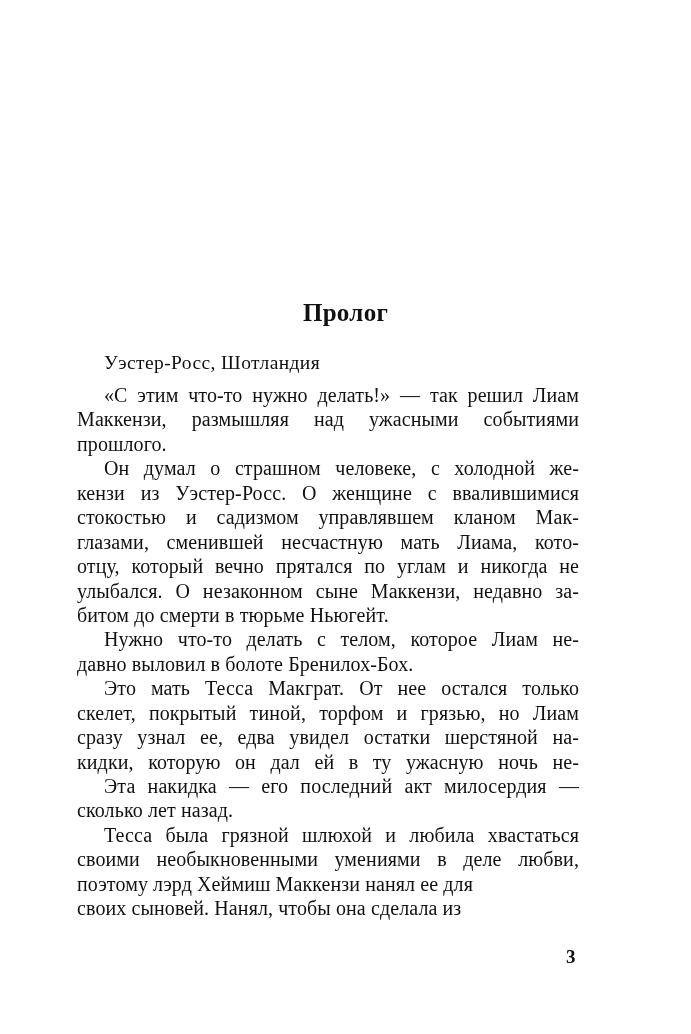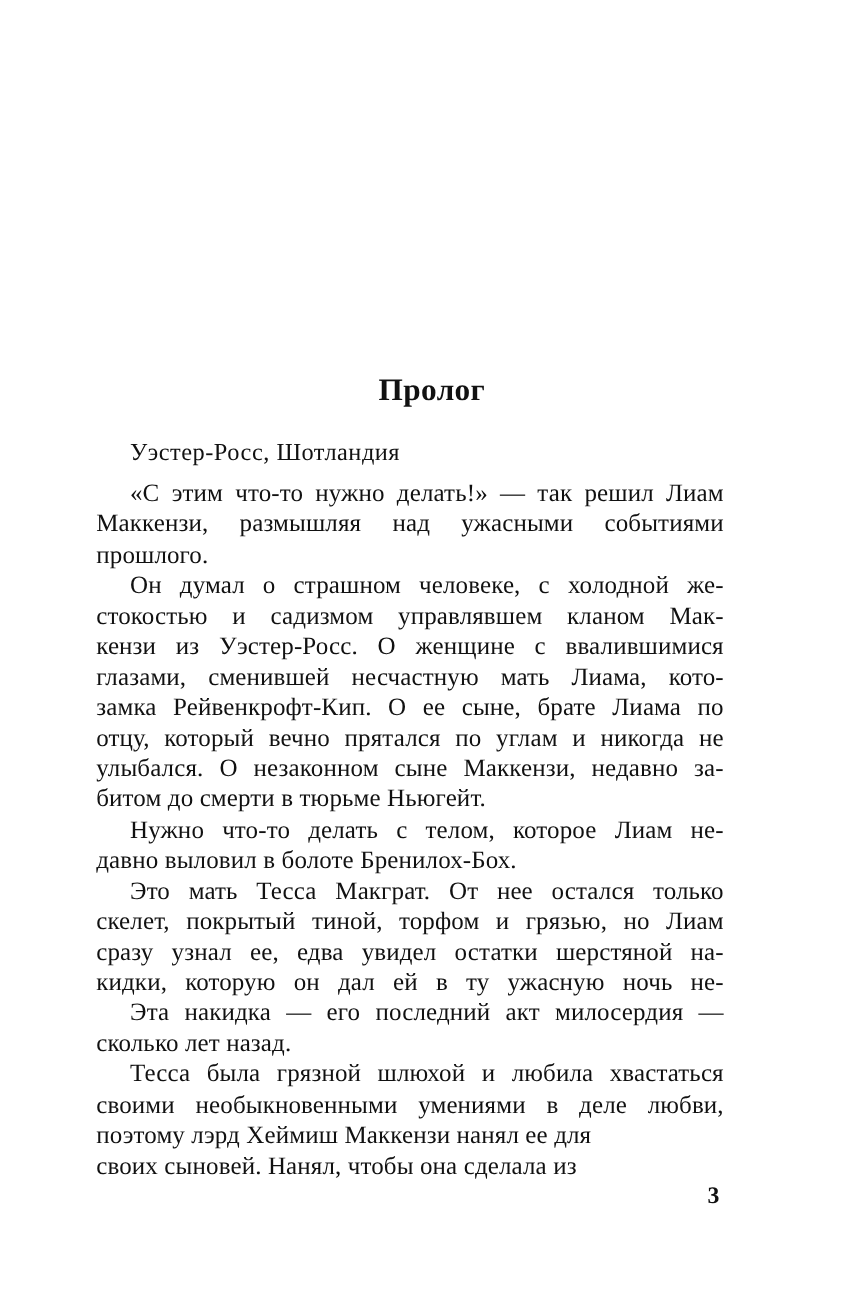--- a/index.html
+++ b/index.html
@@ -22,24 +22,23 @@
 <body>
 
 <div class="page">
   <div class="title">Пролог</div>
   <div class="subtitle">Уэстер-Росс, Шотландия</div>
   <div class="body" id="body-text">
       <div class="line indent">«С этим что-то нужно делать!» — так решил Лиам</div>
       <div class="line">Маккензи, размышляя над ужасными событиями</div>
       <div class="line last">прошлого.</div>
       <div class="line indent">Он думал о страшном человеке, с холодной же-</div>
+      <div class="line">кензи из Уэстер-Росс. О женщине с ввалившимися</div>
       <div class="line">стокостью и садизмом управлявшем кланом Мак-</div>
-      <div class="line">кензи из Уэстер-Росс. О женщине с ввалившимися</div>
       <div class="line">глазами, сменившей несчастную мать Лиама, кото-</div>
-      <div class="line">замка Рейвенкрофт-Кип. О ее сыне, брате Лиама по</div>
       <div class="line">отцу, который вечно прятался по углам и никогда не</div>
       <div class="line">улыбался. О незаконном сыне Маккензи, недавно за-</div>
       <div class="line last">битом до смерти в тюрьме Ньюгейт.</div>
       <div class="line indent">Нужно что-то делать с телом, которое Лиам не-</div>
       <div class="line last">давно выловил в болоте Бренилох-Бох.</div>
       <div class="line indent">Это мать Тесса Макграт. От нее остался только</div>
       <div class="line">скелет, покрытый тиной, торфом и грязью, но Лиам</div>
       <div class="line">сразу узнал ее, едва увидел остатки шерстяной на-</div>
       <div class="line">кидки, которую он дал ей в ту ужасную ночь не-</div>
       <div class="line indent">Эта накидка — его последний акт милосердия —</div>

